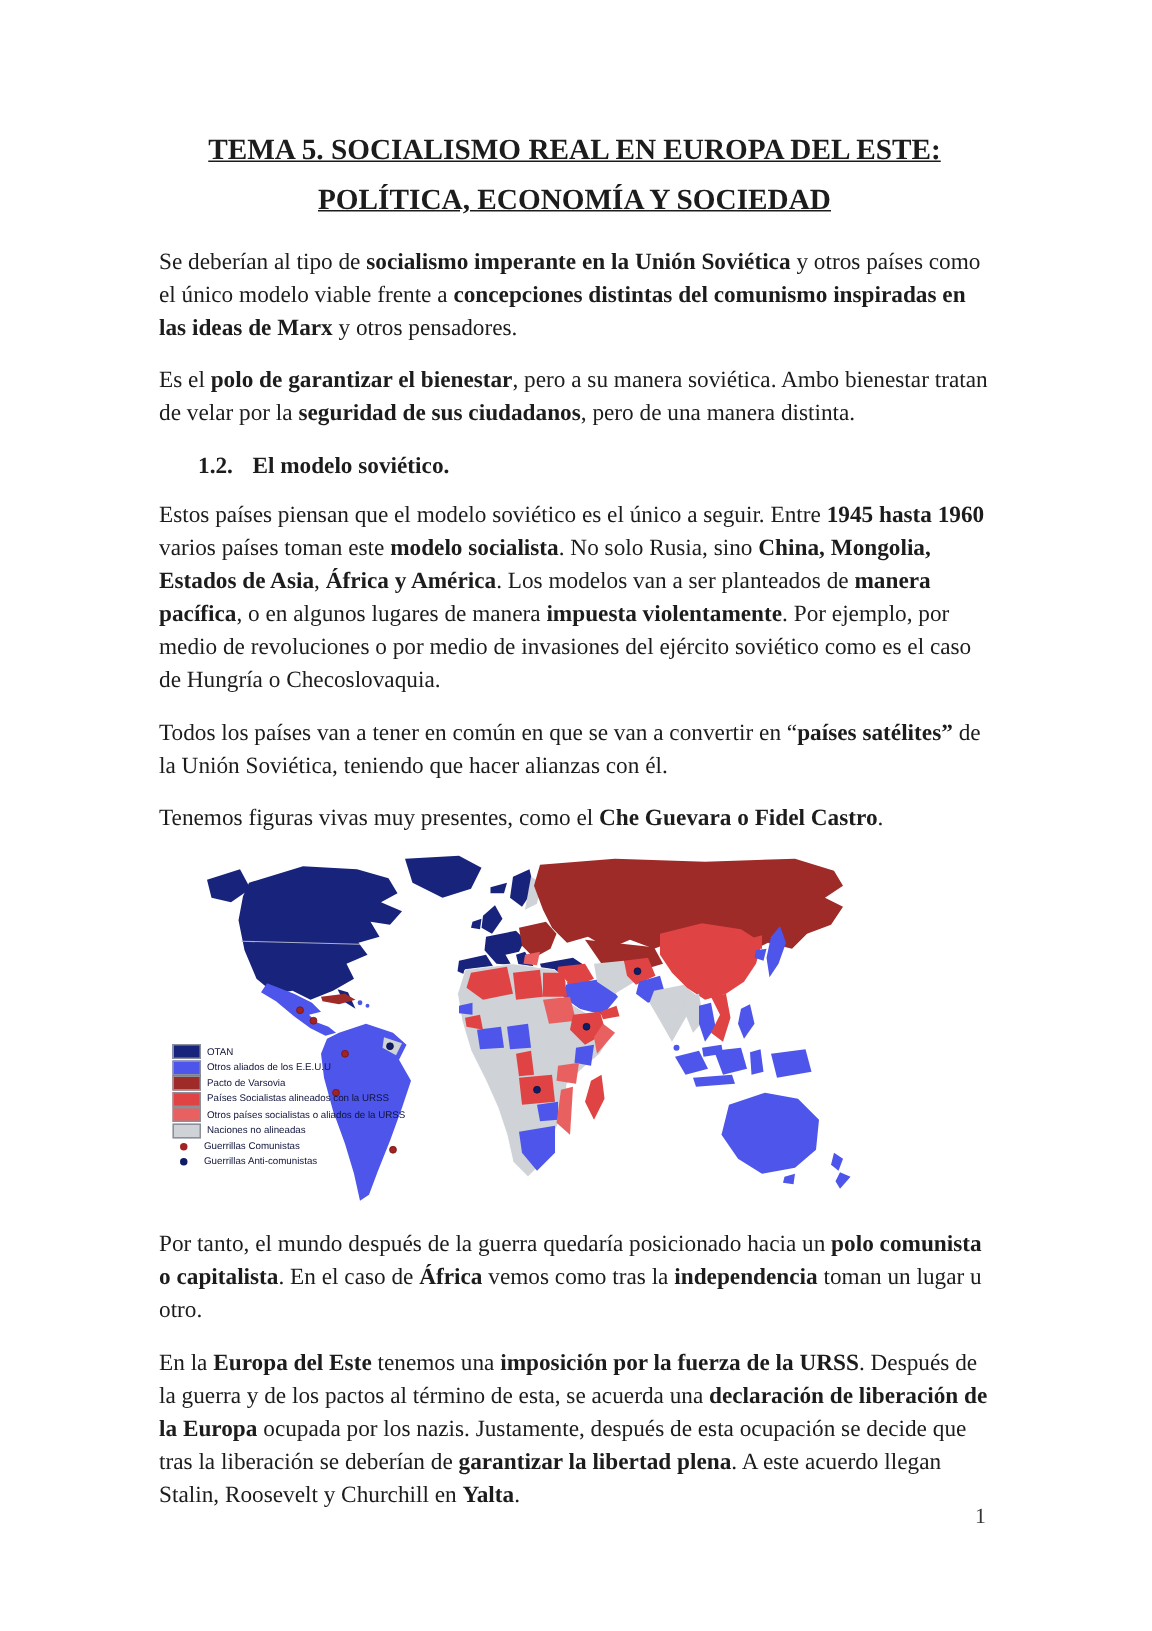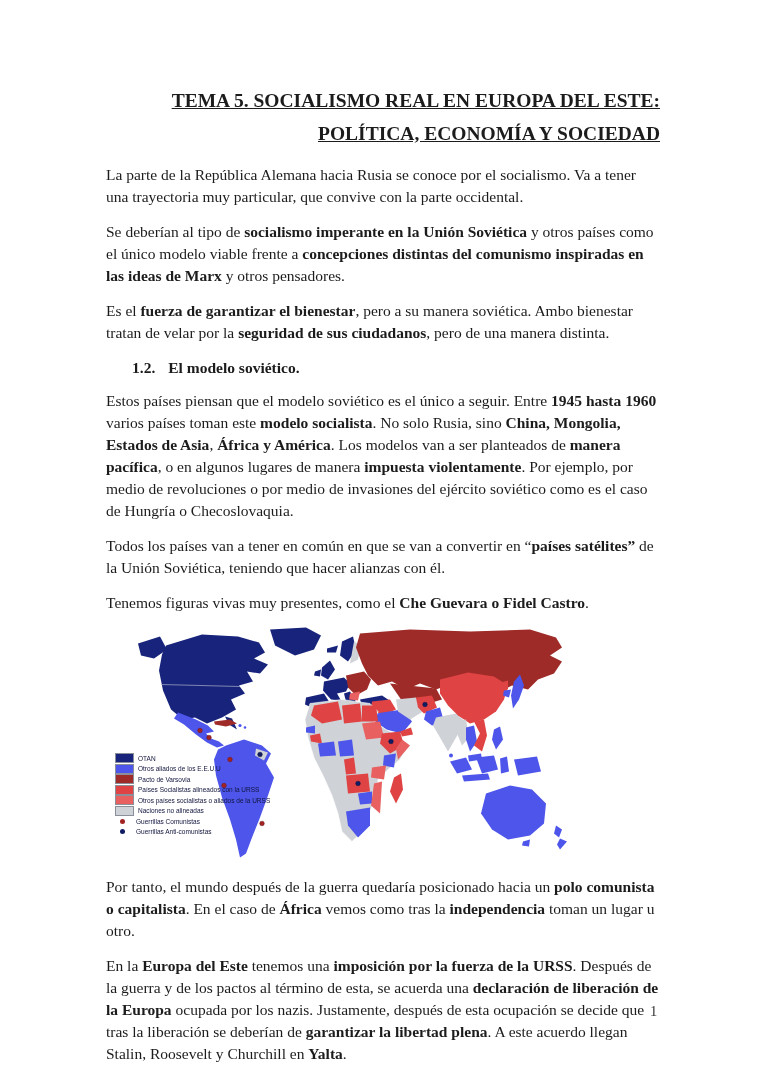--- a/index.html
+++ b/index.html
@@ -2,21 +2,21 @@
 <html><head>
 <meta charset="utf-8">
 <style>
   html,body{margin:0;padding:0;}
   body{
     width:768px;height:1087px;position:relative;overflow:hidden;
     background:#ffffff;color:#1c1c1c;
     font-family:"Liberation Serif", serif;
   }
   .page{position:absolute;left:106px;top:84px;width:554px;}
-  .title{margin:0 0 14px 0;text-align:right;font-size:19.5px;font-weight:bold;line-height:33px;}
+  .title{margin:0 0 14px 0;text-align:center;font-size:19.5px;font-weight:bold;line-height:33px;}
   .title-line{display:block;text-decoration:underline;}
   .para{font-size:15.5px;line-height:22px;margin:0 0 13px 0;text-align:left;}
   .heading{font-size:15.5px;font-weight:bold;line-height:22px;margin:3px 0 11px 0;}
   .h1{padding-left:29px;}
   .h2{padding-left:26px;}
   .hnum{margin-right:13px;}
   .h2 .hnum{}
   .hu{text-decoration:underline;}
   b{font-weight:bold;}
   .map-figure{position:relative;width:553px;height:236px;margin:2px 0 13px 4px;}
@@ -37,25 +37,24 @@
 </head>
 <body>
 
 <div class="page">
 
   <h1 class="title">
     <span class="title-line">TEMA 5. SOCIALISMO REAL EN EUROPA DEL ESTE:</span>
     <span class="title-line">POLÍTICA, ECONOMÍA Y SOCIEDAD</span>
   </h1>
 
-  <p class="para"><span>La parte de la República Alemana hacia Rusia se conoce por el socialismo. Va a tener una trayectoria muy particular, que convive con la parte occidental.</span></p>
 
 
   <p class="para"><span>Se deberían al tipo de </span><b>socialismo imperante en la Unión Soviética</b><span> y otros países como el único modelo viable frente a </span><b>concepciones distintas del comunismo inspiradas en las ideas de Marx</b><span> y otros pensadores.</span></p>
-  <p class="para"><span>Es el </span><b>fuerza de garantizar el bienestar</b><span>, pero a su manera soviética. Ambo bienestar tratan de velar por la </span><b>seguridad de sus ciudadanos</b><span>, pero de una manera distinta.</span></p>
+  <p class="para"><span>Es el </span><b>polo de garantizar el bienestar</b><span>, pero a su manera soviética. Ambo bienestar tratan de velar por la </span><b>seguridad de sus ciudadanos</b><span>, pero de una manera distinta.</span></p>
 
   <div class="heading h2">
     <span class="hnum">1.2.</span><span>El modelo soviético.</span>
   </div>
 
   <p class="para"><span>Estos países piensan que el modelo soviético es el único a seguir. Entre </span><b>1945 hasta 1960</b><span> varios países toman este </span><b>modelo socialista</b><span>. No solo Rusia, sino </span><b>China, Mongolia, Estados de Asia</b><span>, </span><b>África y América</b><span>. Los modelos van a ser planteados de </span><b>manera pacífica</b><span>, o en algunos lugares de manera </span><b>impuesta violentamente</b><span>. Por ejemplo, por medio de revoluciones o por medio de invasiones del ejército soviético como es el caso de Hungría o Checoslovaquia.</span></p>
   <p class="para"><span>Todos los países van a tener en común en que se van a convertir en “</span><b>países satélites”</b><span> de la Unión Soviética, teniendo que hacer alianzas con él.</span></p>
   <p class="para"><span>Tenemos figuras vivas muy presentes, como el </span><b>Che Guevara o Fidel Castro</b><span>.</span></p>
 
   <div class="map-figure">

